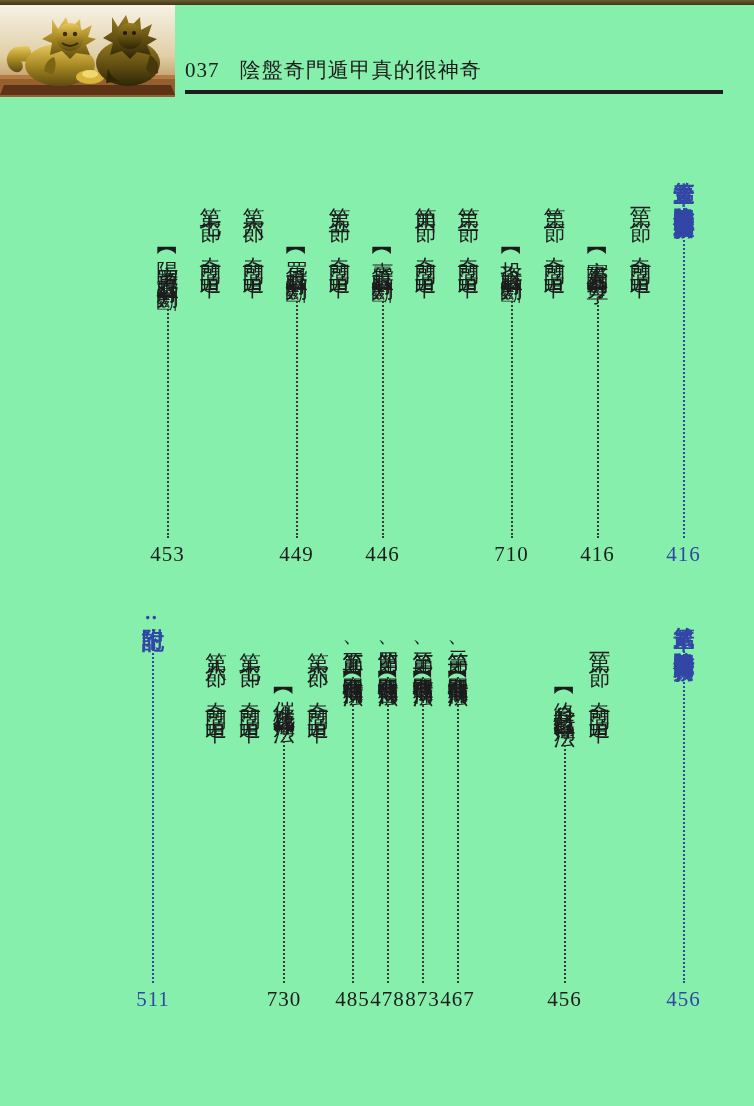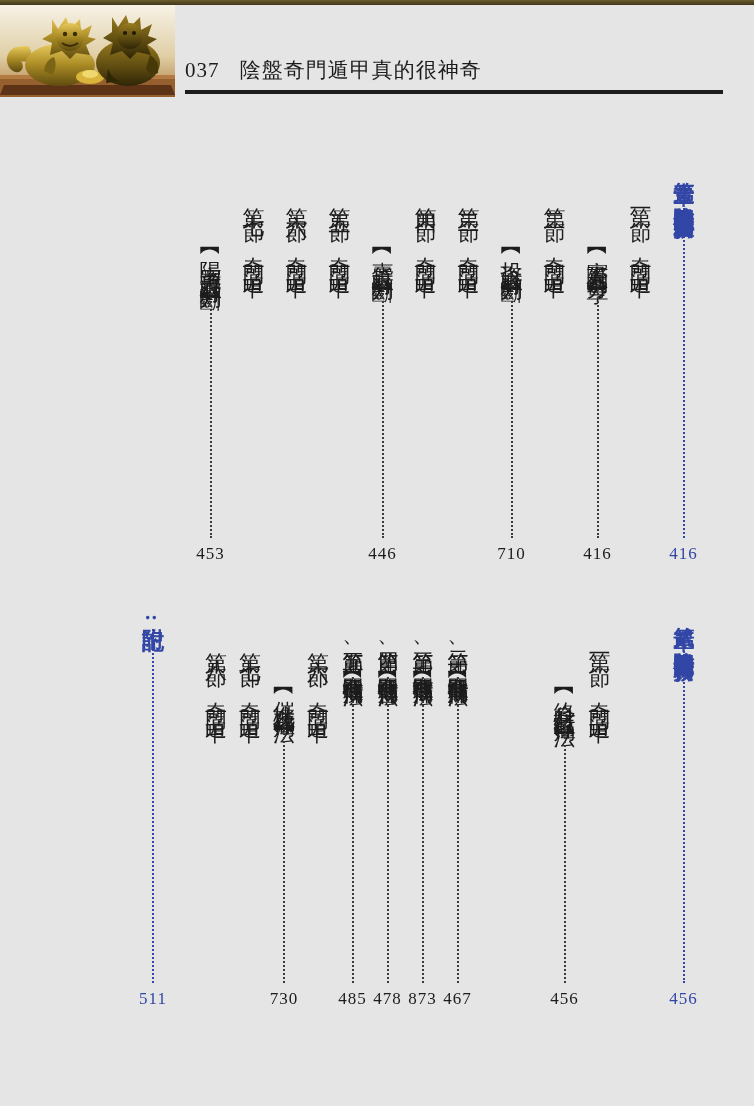--- a/index.html
+++ b/index.html
@@ -1,17 +1,17 @@
 <!DOCTYPE html>
 <html><head>
 <meta charset="utf-8">
 <style>
   html,body{margin:0;padding:0;background:#ffffff;}
   .page{
-    position:relative;width:754px;height:1106px;background:#e5e5e5;overflow:hidden;
+    position:relative;width:754px;height:1106px;background:#86efac;overflow:hidden;
     font-family:"Liberation Serif","DejaVu Serif",serif;color:#1c1c1c;
   }
   .top-bar{
     position:absolute;left:0;top:0;width:754px;height:5px;
     background:linear-gradient(#6b5d2e,#3f3618);
   }
   .photo{position:absolute;left:0;top:5px;width:175px;height:92px;}
   .header-line{
     position:absolute;left:185px;top:56px;width:540px;height:30px;
     font-size:21px;letter-spacing:1px;white-space:nowrap;
@@ -34,21 +34,21 @@
   .chap{font-size:21px;font-weight:bold;letter-spacing:1px;}
   .main-t{font-size:22px;letter-spacing:7px;}
   .sub-t{font-size:22px;letter-spacing:4px;}
   .single-t{font-size:21px;letter-spacing:1px;}
   .appx-t{font-size:22px;font-weight:bold;letter-spacing:2px;}
   .mt-chap{margin-top:2px}.mt-main{margin-top:27px}.mt-sub{margin-top:77px}
   .mt-sub2{margin-top:72px}.mt-single{margin-top:27px}
   .blue{color:#3246a6;}
   .leader{flex:1 1 auto;min-height:8px;width:0;border-left:2px dotted #3a3a3a;margin:6px auto 4px;}
   .leader.blue-l{border-left-color:#3246a6;}
-  .pnum{flex:0 0 auto;font-size:17px;line-height:24px;letter-spacing:1px;}
+  .pnum{flex:0 0 auto;font-size:21px;line-height:24px;letter-spacing:1px;}
 </style>
 </head>
 <body>
 
 <div class="page">
 
   <div class="top-bar"></div>
 
   <div class="photo">
     <svg width="175" height="92" viewBox="0 0 175 92">
@@ -134,20 +134,25 @@
     </div>
     <div class="tcol w43">
       <div class="vtext sub-t mt-sub">【賣貨求財判斷】</div>
       <div class="leader"></div>
       <div class="pnum">446</div>
     </div>
 
     <div class="tcol w43">
       <div class="vtext main-t mt-main">第五節、奇門遁甲</div>
     </div>
+    <div class="tcol w43">
+      <div class="vtext sub-t mt-sub">【買貨求財判斷】</div>
+      <div class="leader"></div>
+      <div class="pnum">449</div>
+    </div>
 
     <div class="tcol w43">
       <div class="vtext main-t mt-main">第六節、奇門遁甲</div>
     </div>
 
     <div class="tcol w43">
       <div class="vtext main-t mt-main">第七節、奇門遁甲</div>
     </div>
     <div class="tcol w43">
       <div class="vtext sub-t mt-sub">【陽宅買賣求財判斷】</div>

